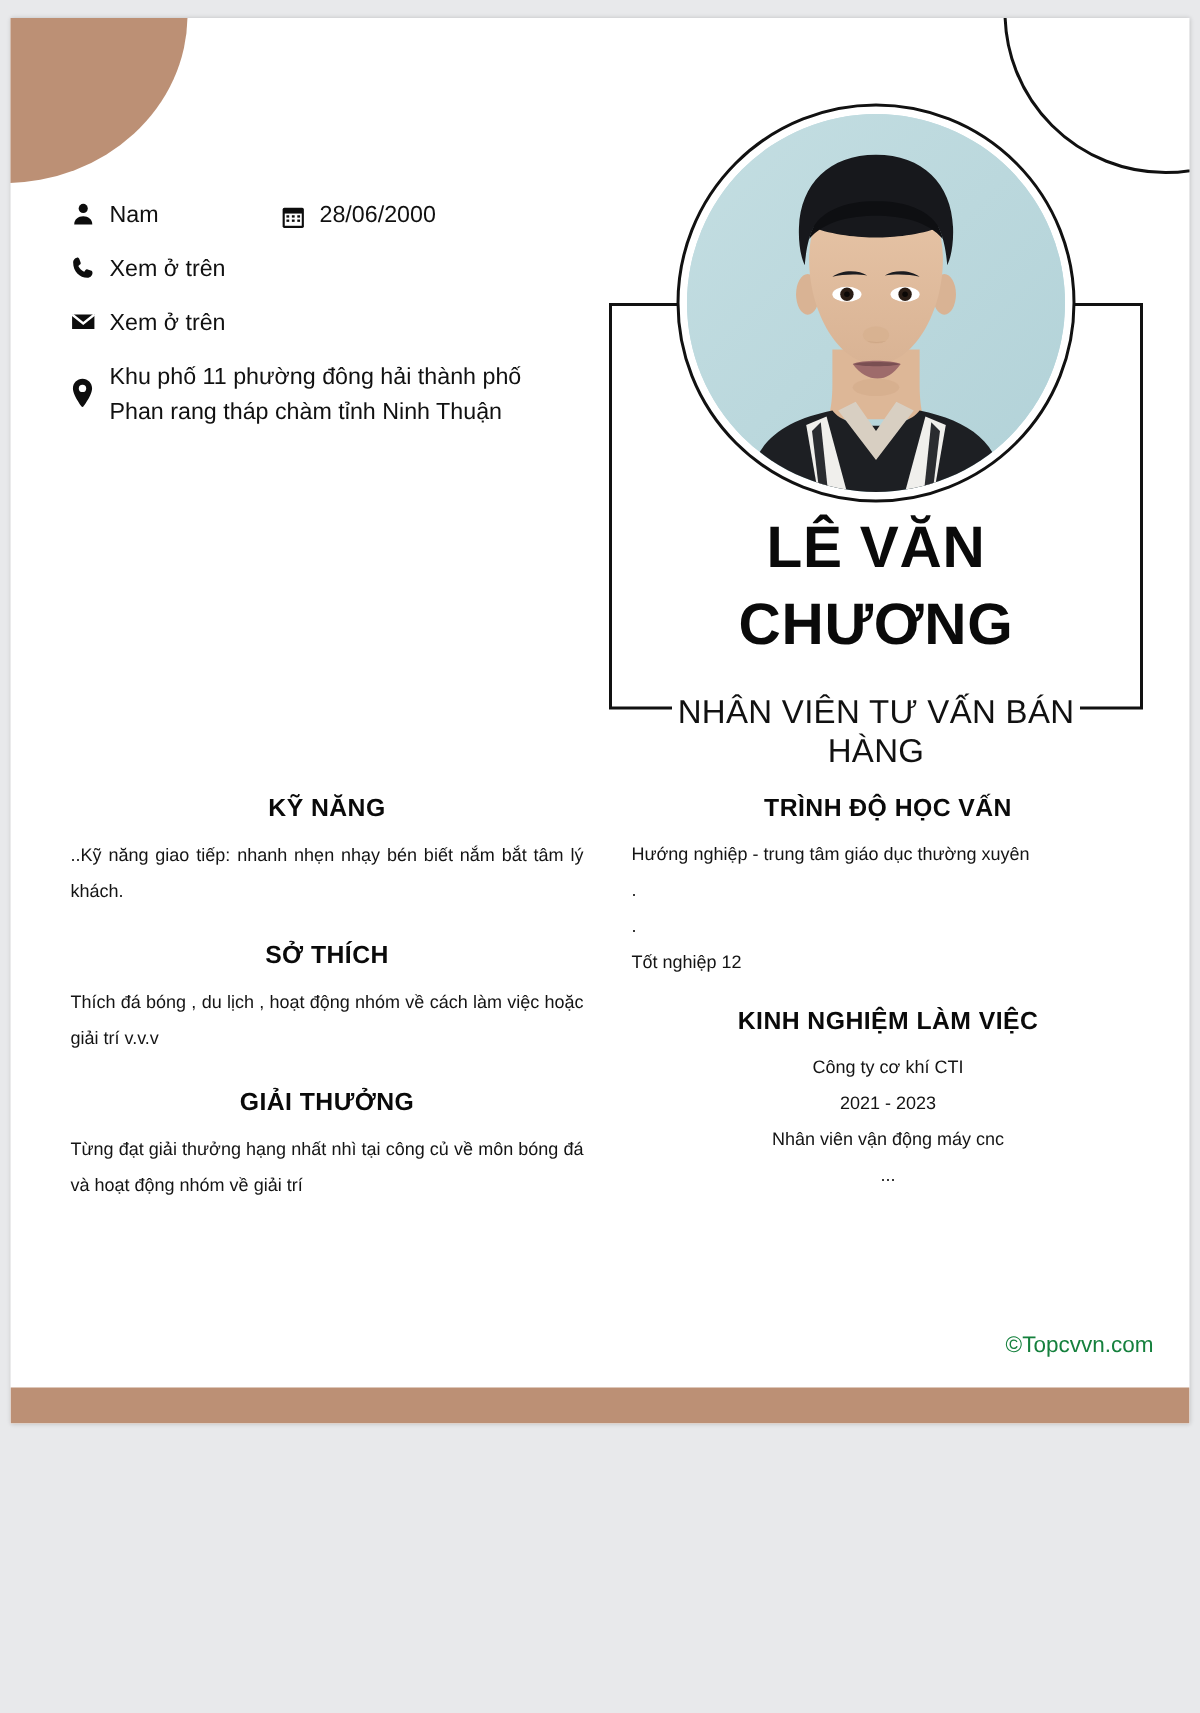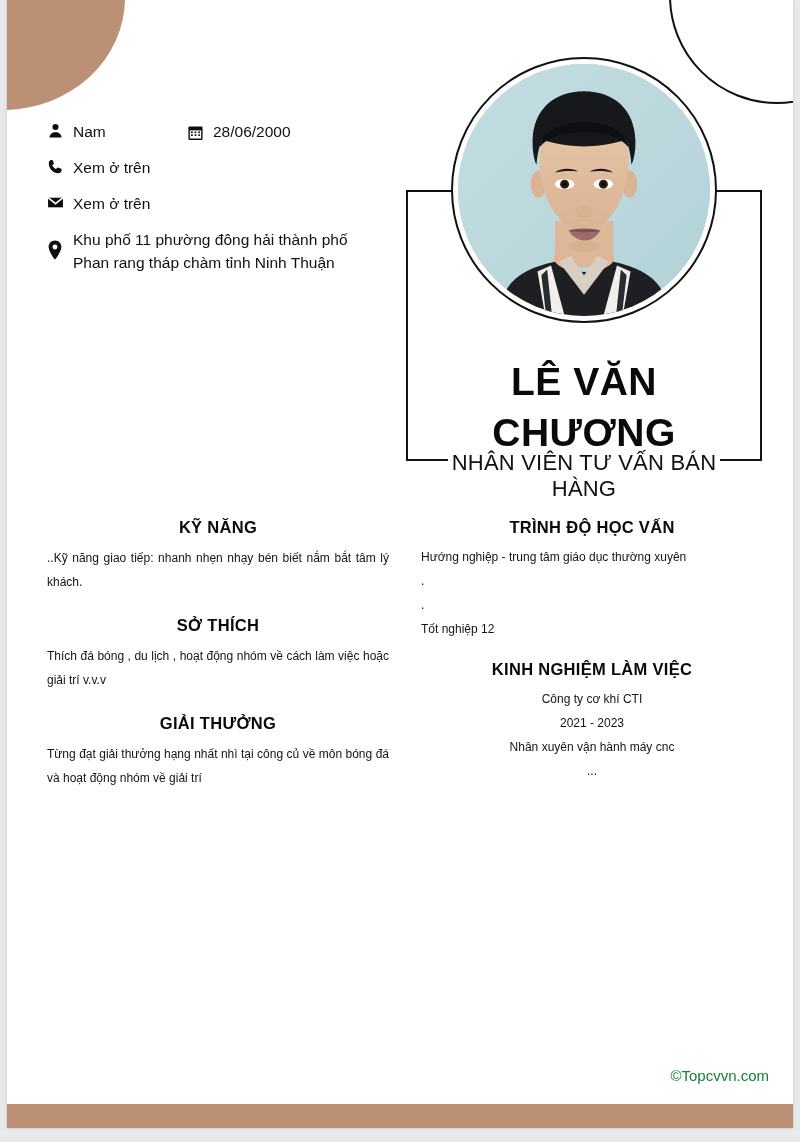--- a/index.html
+++ b/index.html
@@ -10,22 +10,22 @@
   body {
     width: 800px;
     height: 1142px;
     font-family: "Liberation Sans", sans-serif;
     -webkit-font-smoothing: antialiased;
   }
 
   .page {
     position: relative;
     width: 786px;
-    height: 1128px;
-    margin: 0 auto;
+    height: 937px;
+    margin: 12px auto;
     background: #ffffff;
     overflow: hidden;
     box-shadow: 0 0 3px rgba(0,0,0,0.18);
   }
 
   
   .deco-quarter {
     position: absolute;
     left: -4px;
     top: -2px;
@@ -107,21 +107,21 @@
     border-radius: 50%;
     overflow: hidden;
     background: #bcd9de;
     position: relative;
   }
   .photo svg { display: block; width: 100%; height: 100%; }
 
   .name-text {
     position: absolute;
     left: 399px;
-    top: 356px;
+    top: 328px;
     width: 356px;
     text-align: center;
     font-size: 39px;
     font-weight: bold;
     line-height: 51px;
     letter-spacing: 0.5px;
     color: #0a0a0a;
   }
   .job-title {
     position: absolute;
@@ -363,21 +363,21 @@
         <p class="plain">.</p>
         <p class="plain">Tốt nghiệp 12</p>
       </div>
     </div>
 
     <div class="sec">
       <div class="sec-title">KINH NGHIỆM LÀM VIỆC</div>
       <div class="sec-body plain">
         <p>Công ty cơ khí CTI</p>
         <p>2021 - 2023</p>
-        <p>Nhân xuyên vận hành máy cnc</p>
+        <p>Nhân viên vận động máy cnc</p>
         <p>...</p>
       </div>
     </div>
 
   </div>
 
   <div class="watermark">©Topcvvn.com</div>
   <div class="footer-bar"></div>
 
 </div>

